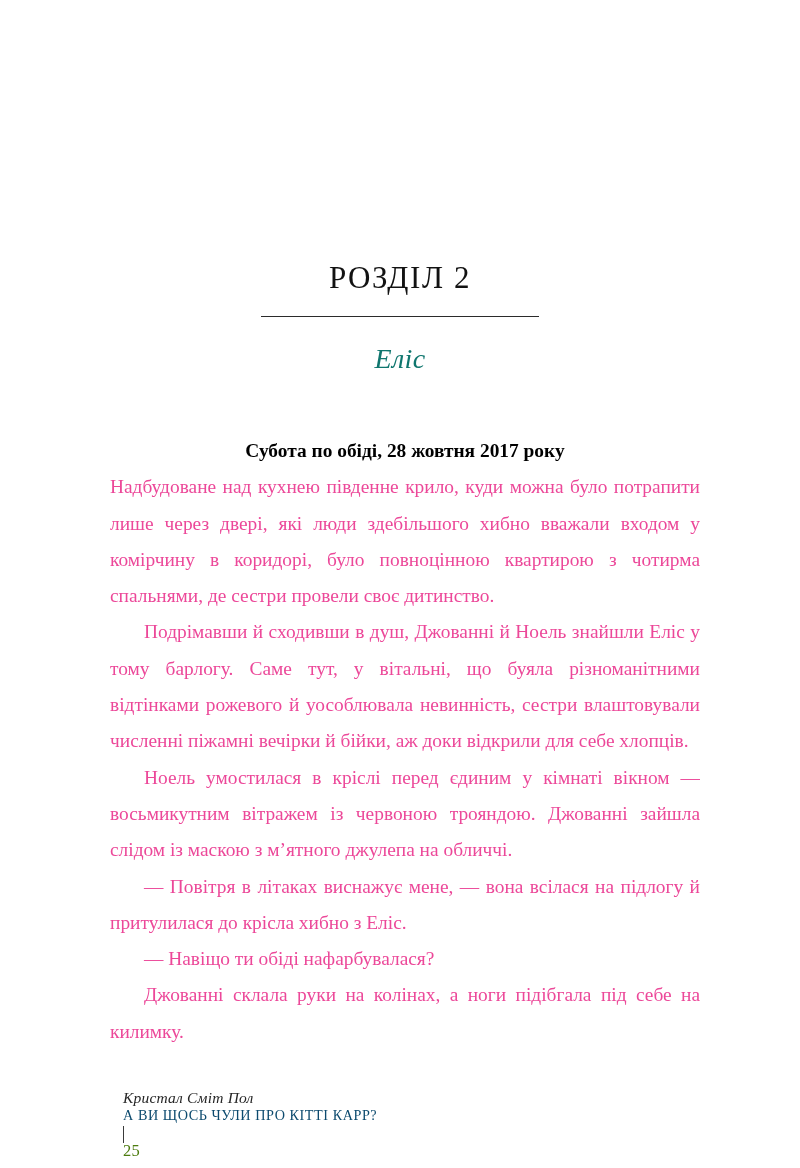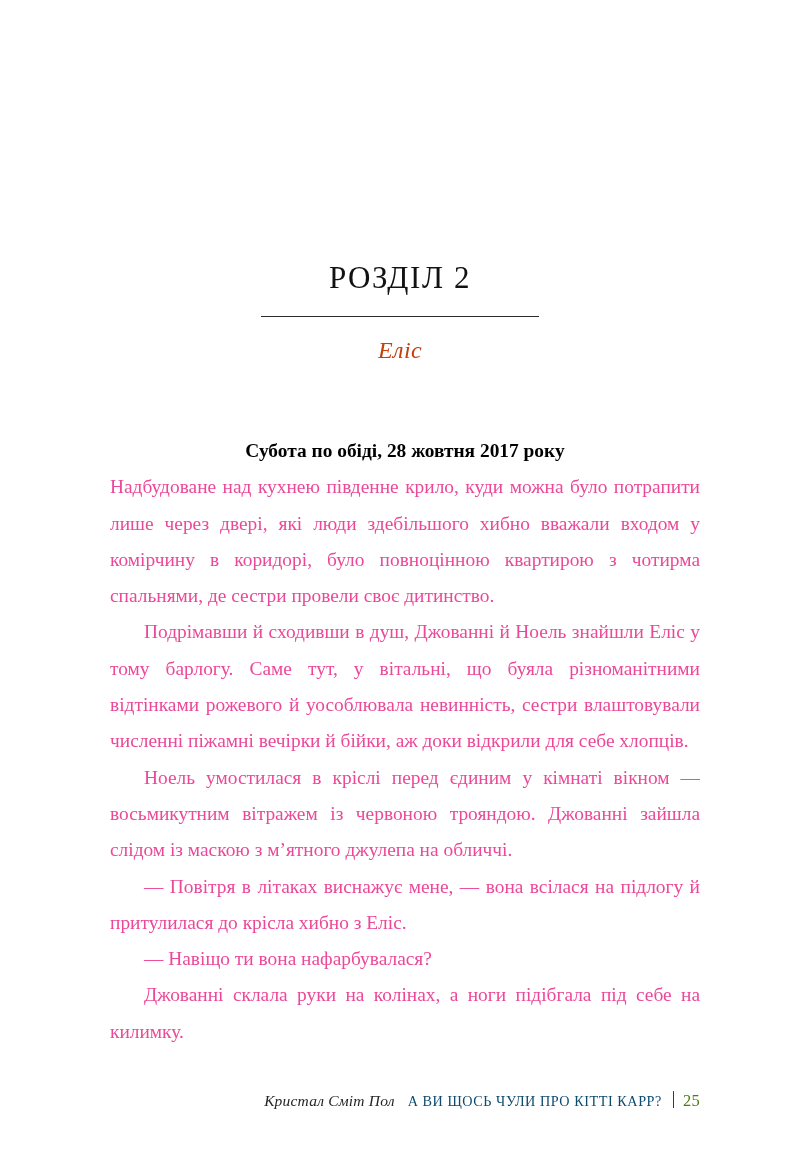--- a/index.html
+++ b/index.html
@@ -44,24 +44,24 @@
   .chapter-rule {
     width: 278px;
     height: 1px;
     background: #2b2b2b;
     margin: 21px auto 0 auto;
   }
 
   .chapter-subtitle {
     font-family: "Liberation Serif", "DejaVu Serif", serif;
     font-style: italic;
-    font-size: 24px;
+    font-size: 28px;
     font-weight: 400;
-    color: #c2410c;
-    margin: 20px 0 0 0;
+    color: #0f766e;
+    margin: 26px 0 0 0;
     letter-spacing: 0.4px;
   }
 
   
   .body-block {
     position: absolute;
     left: 110px;
     top: 433px;
     width: 590px;
   }
@@ -102,23 +102,24 @@
   }
 
   
   .running-footer {
     position: absolute;
     left: 110px;
     top: 1089px;
     width: 590px;
     display: flex;
     align-items: baseline;
-    justify-content: flex-end;
+    justify-content: flex-start;
     color: #2a2a2a;
     white-space: nowrap;
+    flex-direction: column;
   }
 
   .footer-author {
     font-style: italic;
     font-size: 15.5px;
     letter-spacing: 0.2px;
     color: #262626;
   }
 
   .footer-title {
@@ -160,21 +161,21 @@
     <p class="date-heading">Субота по обіді, 28 жовтня 2017 року</p>
 
     <p class="para lead">Надбудоване над кухнею південне крило, куди можна було потрапити лише через двері, які люди здебільшого хибно вважали входом у комірчину в коридорі, було повноцінною квартирою з чотирма спальнями, де сестри провели своє дитинство.</p>
 
     <p class="para indent">Подрімавши й сходивши в душ, Джованні й Ноель знайшли Еліс у тому барлогу. Саме тут, у вітальні, що буяла різноманітними відтінками рожевого й уособлювала невинність, сестри влаштовували численні піжамні вечірки й бійки, аж доки відкрили для себе хлопців.</p>
 
     <p class="para indent">Ноель умостилася в кріслі перед єдиним у кімнаті вікном — восьмикутним вітражем із червоною трояндою. Джованні зайшла слідом із маскою з м’ятного джулепа на обличчі.</p>
 
     <p class="para dialogue">— Повітря в літаках виснажує мене, — вона всілася на підлогу й притулилася до крісла хибно з Еліс.</p>
 
-    <p class="para dialogue nowrap-last">— Навіщо ти вона нафарбувалася?</p>
+    <p class="para dialogue nowrap-last">— Навіщо ти обіді нафарбувалася?</p>
 
     <p class="para indent">Джованні склала руки на колінах, а ноги підібгала під себе на килимку.</p>
   </div>
 
   <div class="running-footer">
     <span class="footer-author">Кристал Сміт Пол</span>
     <span class="footer-title">А ВИ ЩОСЬ ЧУЛИ ПРО КІТТІ КАРР?</span>
     <span class="footer-sep"></span>
     <span class="footer-pageno">25</span>
   </div>

